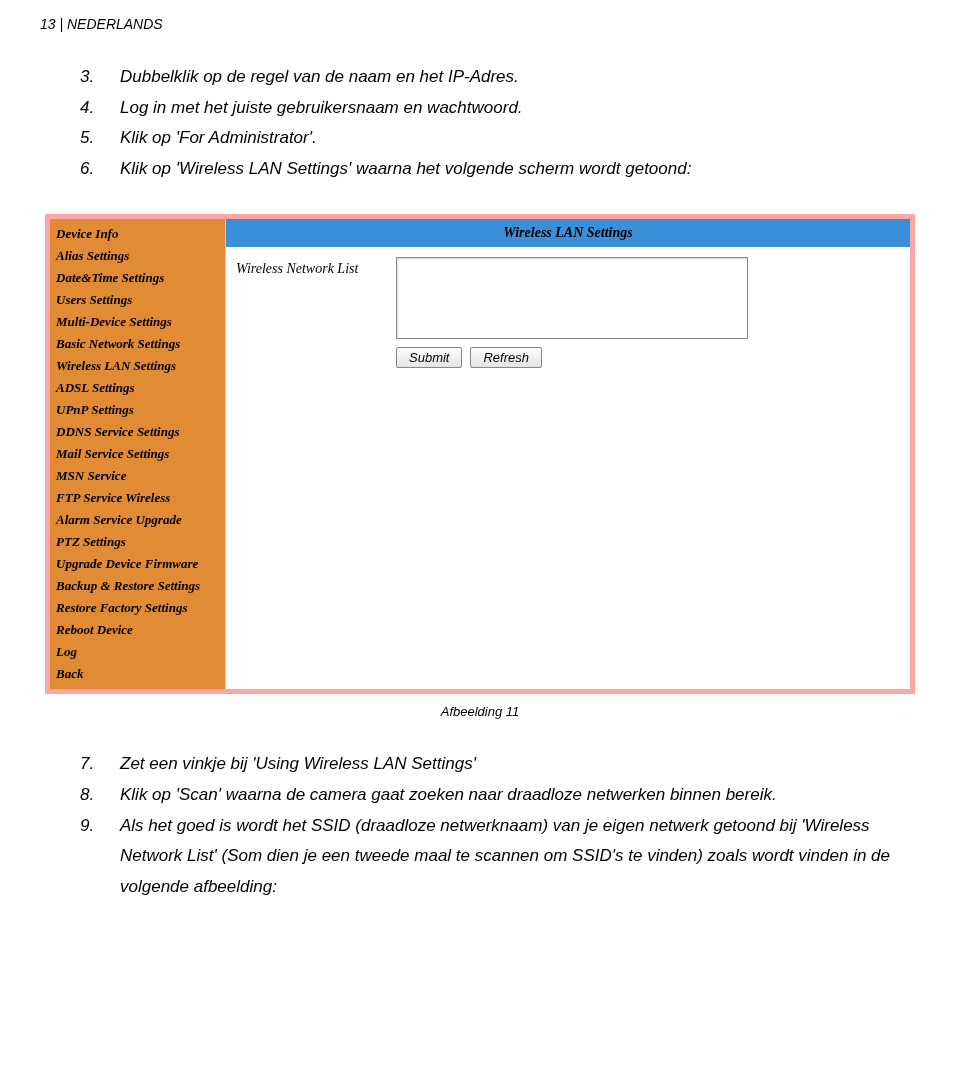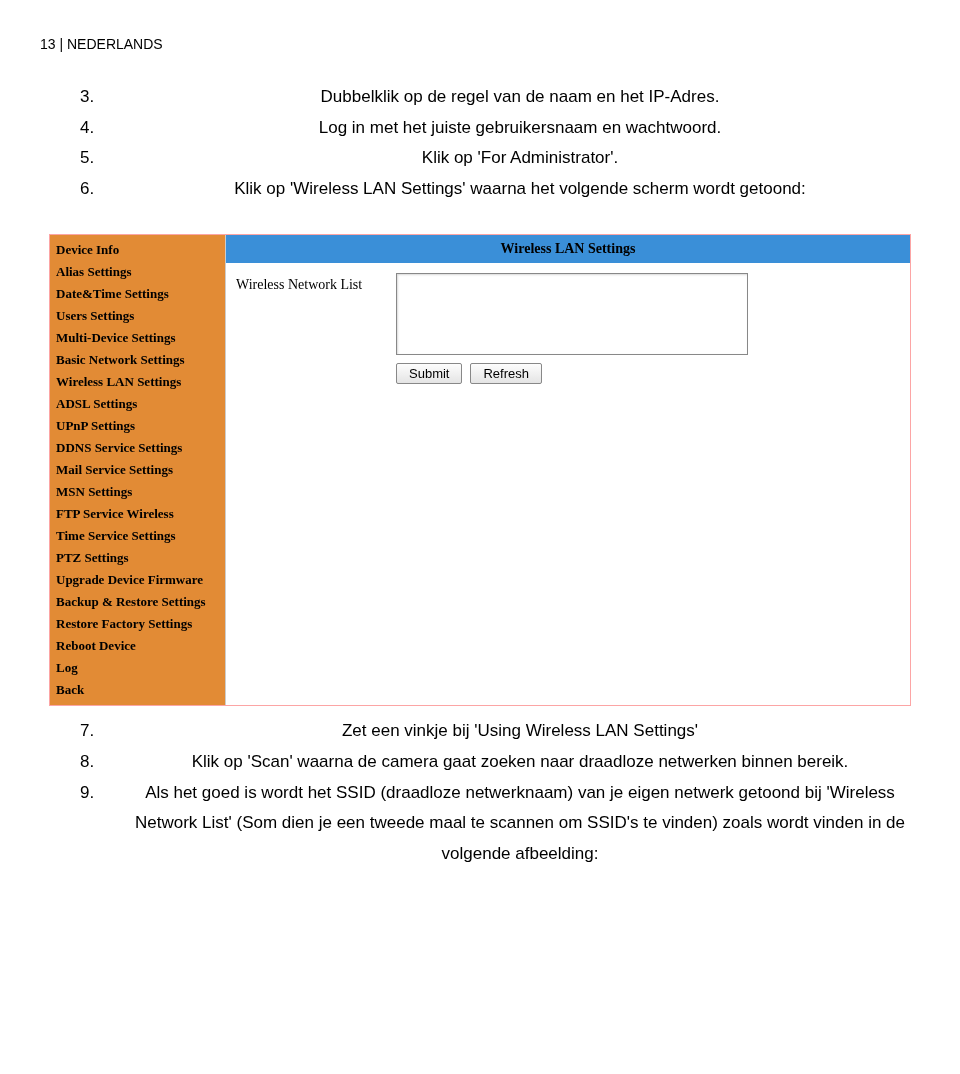--- a/index.html
+++ b/index.html
@@ -3,47 +3,47 @@
 <meta charset="utf-8">
 <style>
   body {
     margin: 0;
     font-family: Arial, sans-serif;
     background: #fff;
     color: #000;
     width: 960px;
   }
   .page {
-    padding: 36px 40px;
+    padding: 16px 40px;
+    font-style: italic;
   }
   .header-line {
     font-size: 14px;
     margin-bottom: 30px;
   }
   .instruction-list {
     font-size: 17px;
     line-height: 1.8;
     margin-left: 40px;
     margin-bottom: 30px;
   }
   .instruction-row {
     display: flex;
   }
   .instruction-num {
     width: 40px;
     flex-shrink: 0;
   }
   .instruction-text {
     flex: 1;
-    text-align: center;
   }
 
   
   .screenshot {
-    border: 1px solid #fca5a5;
+    border: 5px solid #fca5a5;
     margin: 10px auto 10px auto;
     width: 860px;
     background: #fff;
     font-family: "Times New Roman", serif;
   }
   .screenshot-body {
     display: flex;
   }
   .sidebar {
     width: 175px;
@@ -155,23 +155,23 @@
         <div class="sidebar-item">Alias Settings</div>
         <div class="sidebar-item">Date&amp;Time Settings</div>
         <div class="sidebar-item">Users Settings</div>
         <div class="sidebar-item">Multi-Device Settings</div>
         <div class="sidebar-item">Basic Network Settings</div>
         <div class="sidebar-item">Wireless LAN Settings</div>
         <div class="sidebar-item">ADSL Settings</div>
         <div class="sidebar-item">UPnP Settings</div>
         <div class="sidebar-item">DDNS Service Settings</div>
         <div class="sidebar-item">Mail Service Settings</div>
-        <div class="sidebar-item">MSN Settings</div>
+        <div class="sidebar-item">MSN Service</div>
         <div class="sidebar-item">FTP Service Wireless</div>
-        <div class="sidebar-item">Time Service Settings</div>
+        <div class="sidebar-item">Alarm Service Upgrade</div>
         <div class="sidebar-item">PTZ Settings</div>
         <div class="sidebar-item">Upgrade Device Firmware</div>
         <div class="sidebar-item">Backup &amp; Restore Settings</div>
         <div class="sidebar-item">Restore Factory Settings</div>
         <div class="sidebar-item">Reboot Device</div>
         <div class="sidebar-item">Log</div>
         <div class="sidebar-item">Back</div>
       </div>
       <div class="main-panel">
         <div class="title-bar">Wireless LAN Settings</div>
@@ -182,20 +182,21 @@
           </div>
           <div class="form-row button-row">
             <span class="btn">Submit</span>
             <span class="btn">Refresh</span>
           </div>
         </div>
       </div>
     </div>
   </div>
 
+  <div class="caption">Afbeelding 11</div>
 
   <div class="instruction-list">
     <div class="instruction-row">
       <div class="instruction-num">7.</div>
       <div class="instruction-text">Zet een vinkje bij 'Using Wireless LAN Settings'</div>
     </div>
     <div class="instruction-row">
       <div class="instruction-num">8.</div>
       <div class="instruction-text">Klik op 'Scan' waarna de camera gaat zoeken naar draadloze netwerken binnen bereik.</div>
     </div>

